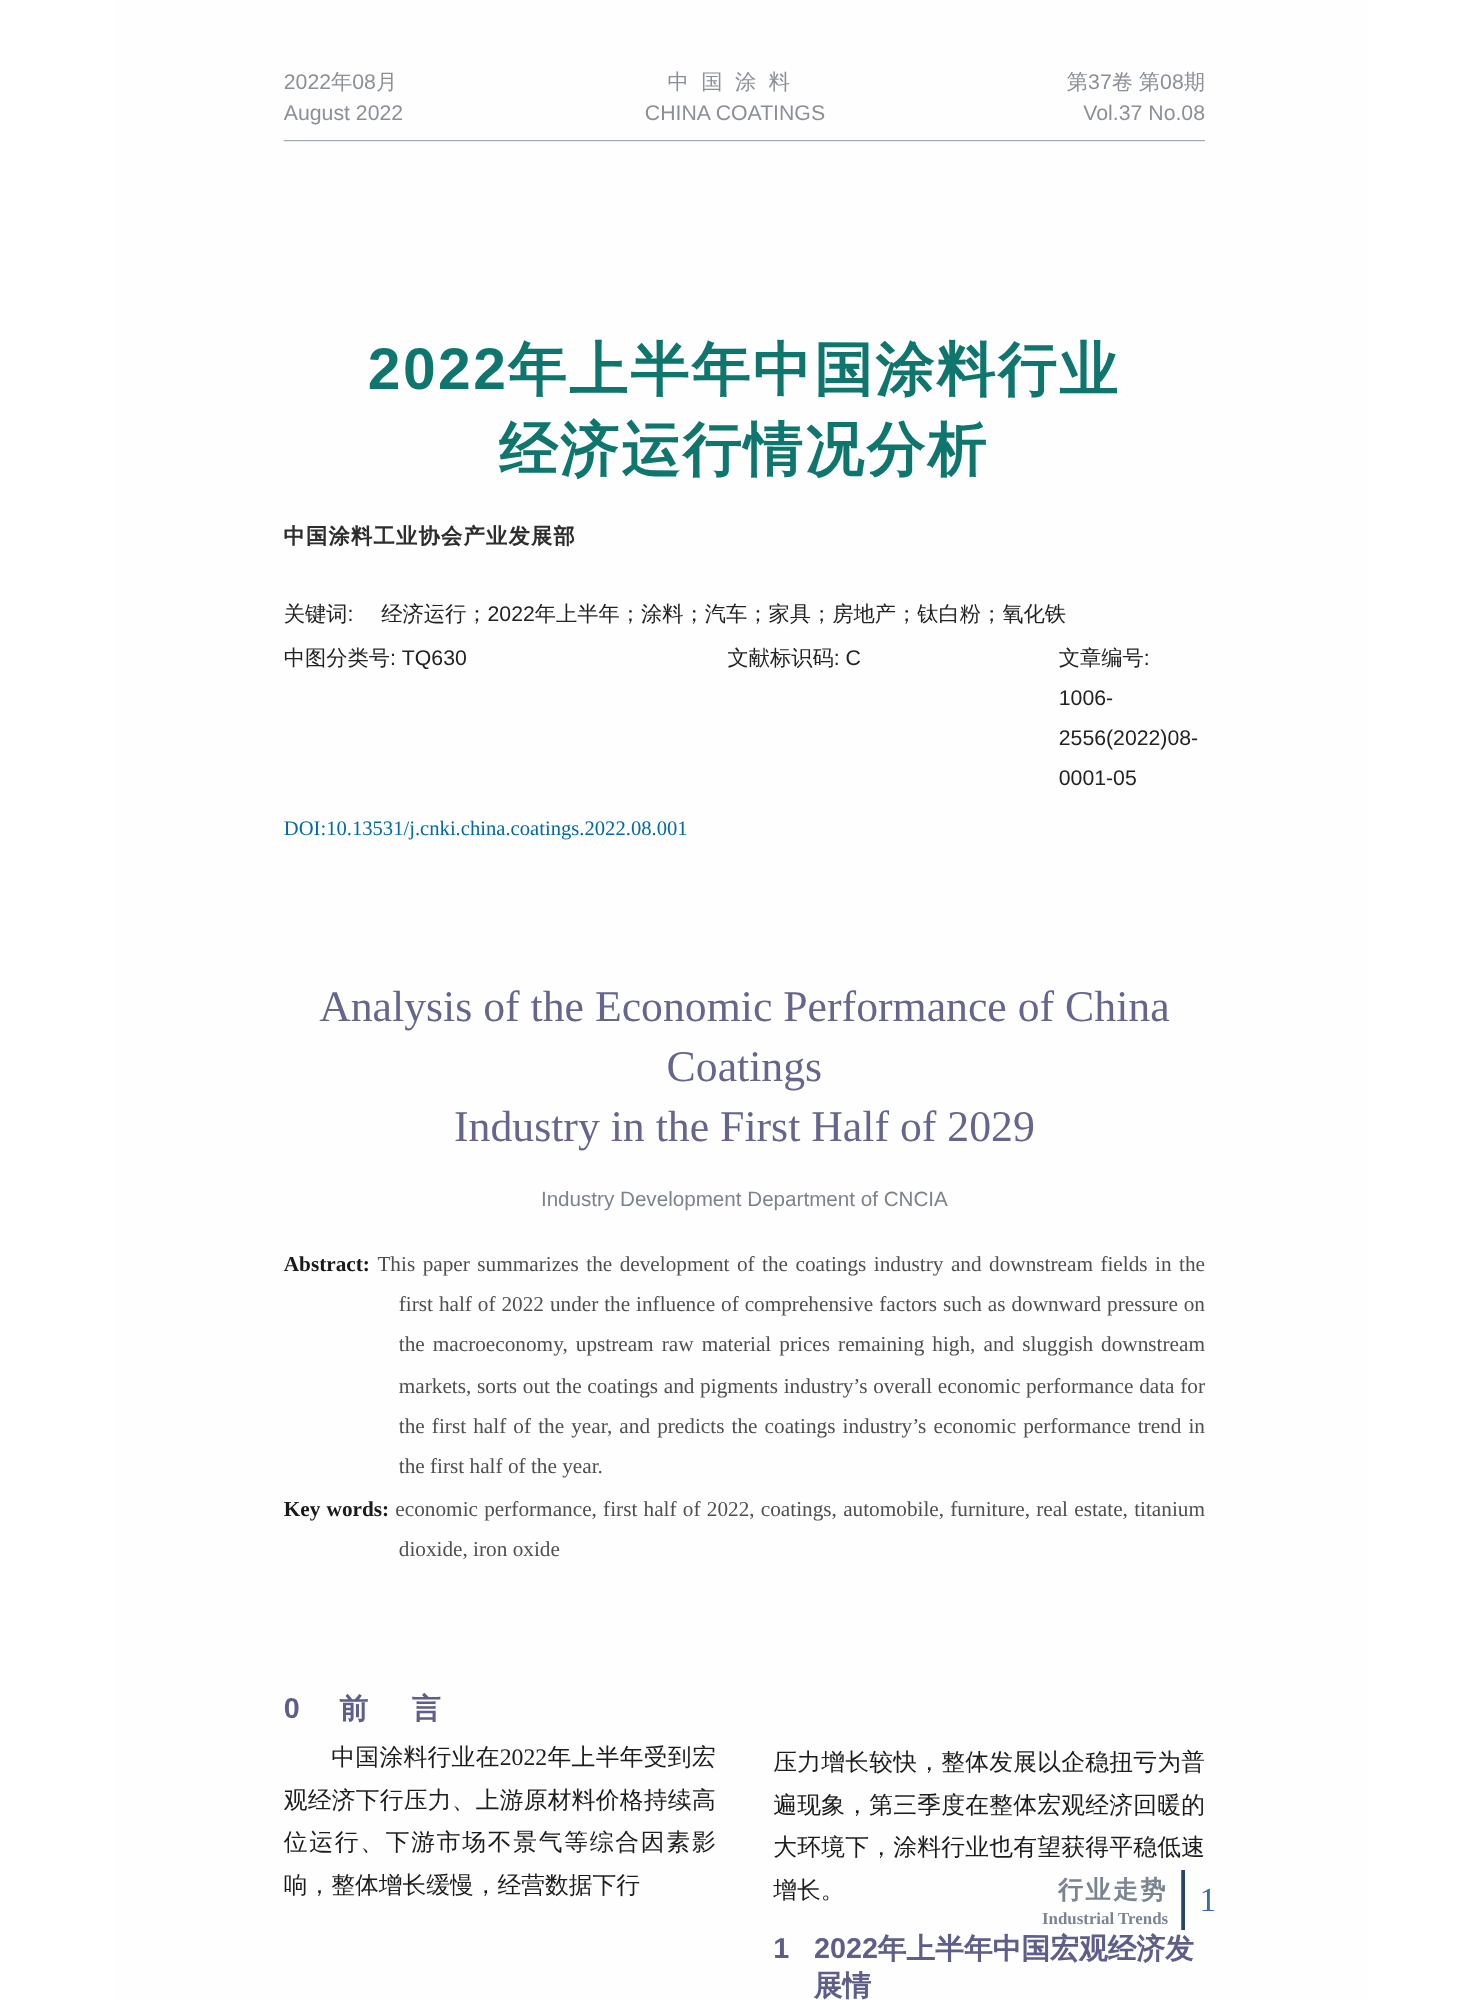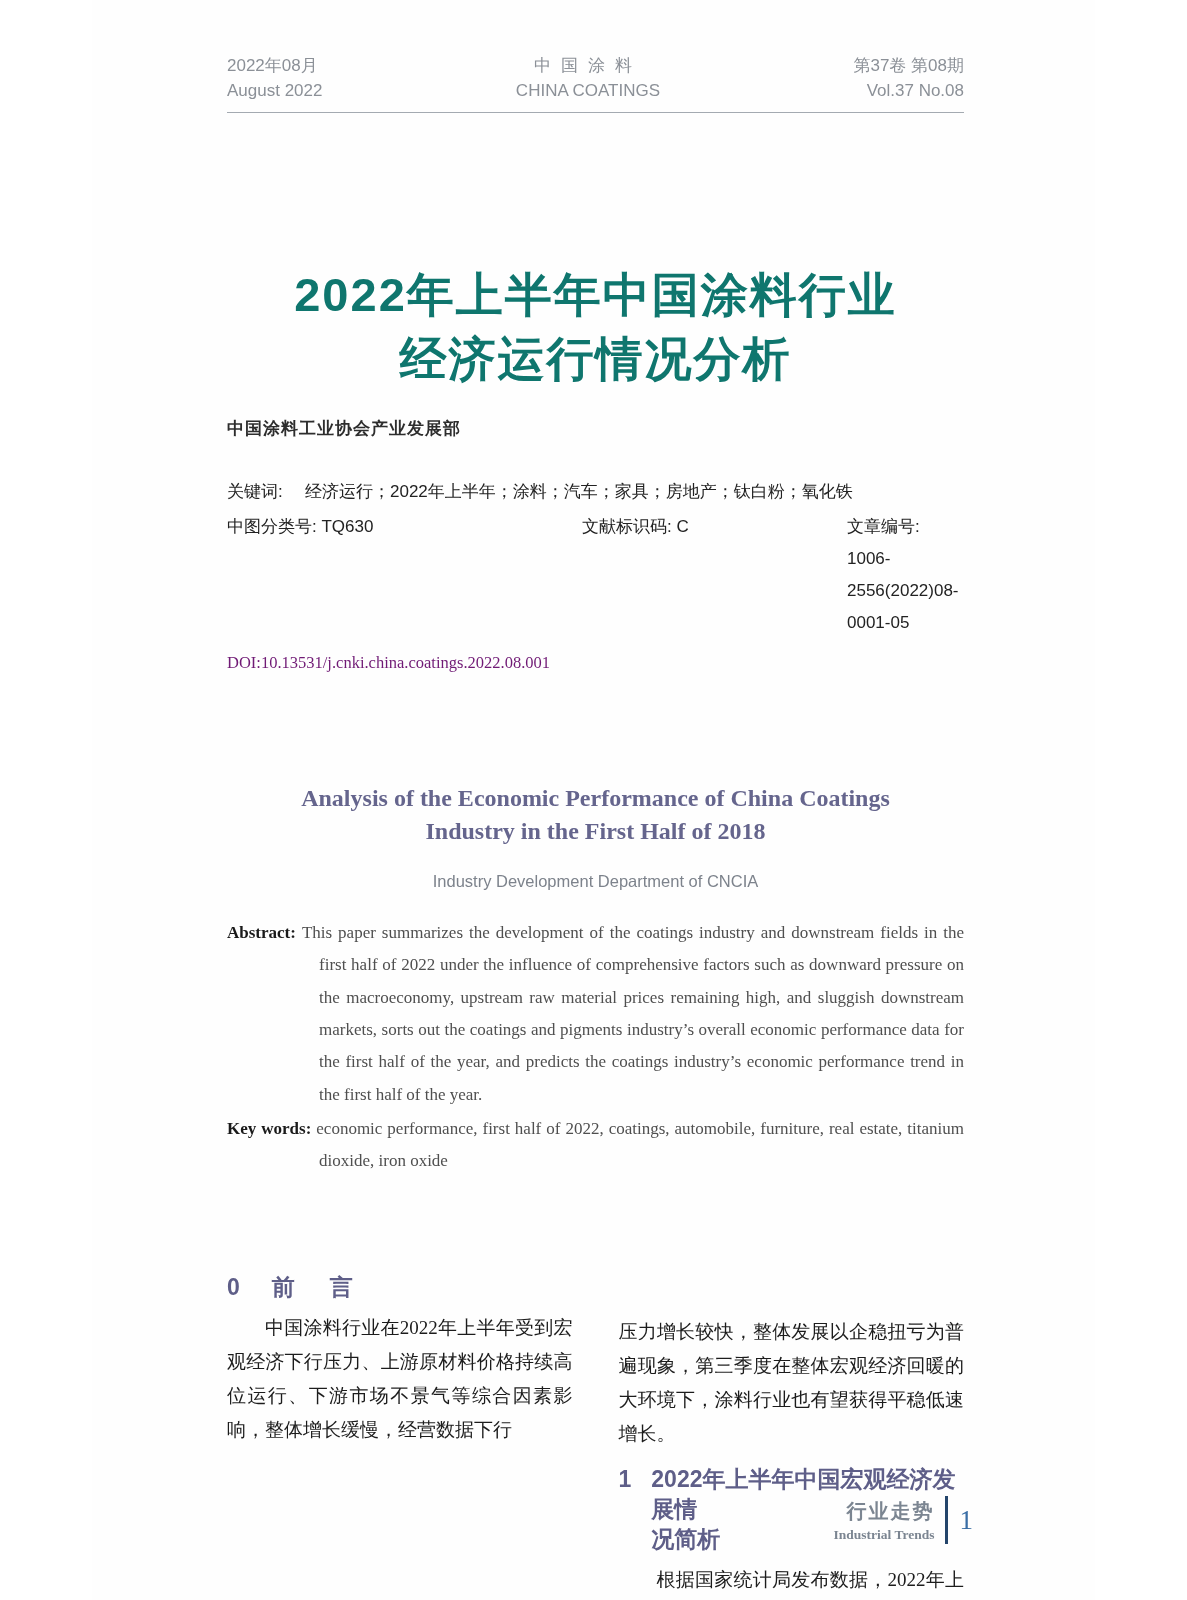--- a/index.html
+++ b/index.html
@@ -51,28 +51,28 @@
   .abs-row { display: flex; }
   .abs-row .lbl { flex: 0 0 78px; }
   .abs-row .txt { flex: 1; text-align: justify; }
   .meta-row {
     display: grid; grid-template-columns: 355px 265px 1fr;
     margin-top: 3px;
   }
   .doi {
     margin-top: 8px;
     font-family: "Liberation Serif", serif;
-    font-size: 16.5px; color: #701a75;
+    font-size: 16.5px; color: #0369a1;
   }
 
   
   .en-title {
     margin-top: 104px; text-align: center;
     font-family: "Liberation Serif", serif;
-    font-weight: 700; font-size: 24px; line-height: 1.38;
+    font-weight: 400; font-size: 35px; line-height: 1.38;
     color: #65658d;
   }
   .en-title span { display: block; }
   .en-author {
     margin-top: 24px; text-align: center;
     font-family: "Liberation Sans", sans-serif;
     font-size: 16.5px; color: #7d838c;
   }
 
   
@@ -172,21 +172,21 @@
       <div class="meta-row">
         <span>中图分类号: TQ630</span>
         <span>文献标识码: C</span>
         <span>文章编号: 1006-2556(2022)08-0001-05</span>
       </div>
       <div class="doi">DOI:10.13531/j.cnki.china.coatings.2022.08.001</div>
     </section>
 
     <h2 class="en-title">
       <span>Analysis of the Economic Performance of China Coatings</span>
-      <span>Industry in the First Half of 2018</span>
+      <span>Industry in the First Half of 2029</span>
     </h2>
     <div class="en-author">Industry Development Department of CNCIA</div>
 
     <section class="abs-en">
       <p class="hang"><b>Abstract: </b><span>This paper summarizes the development of the coatings industry and downstream fields in the first half of 2022 under the influence of comprehensive factors such as downward pressure on the macroeconomy, upstream raw material prices remaining high, and sluggish downstream markets, sorts out the coatings and pigments industry’s overall economic performance data for the first half of the year, and predicts the coatings industry’s economic performance trend in the first half of the year.</span></p>
       <p class="hang kw"><b>Key words: </b><span>economic performance, first half of 2022, coatings, automobile, furniture, real estate, titanium dioxide, iron oxide</span></p>
     </section>
 
     <section class="columns">
       <div class="col leftc">

